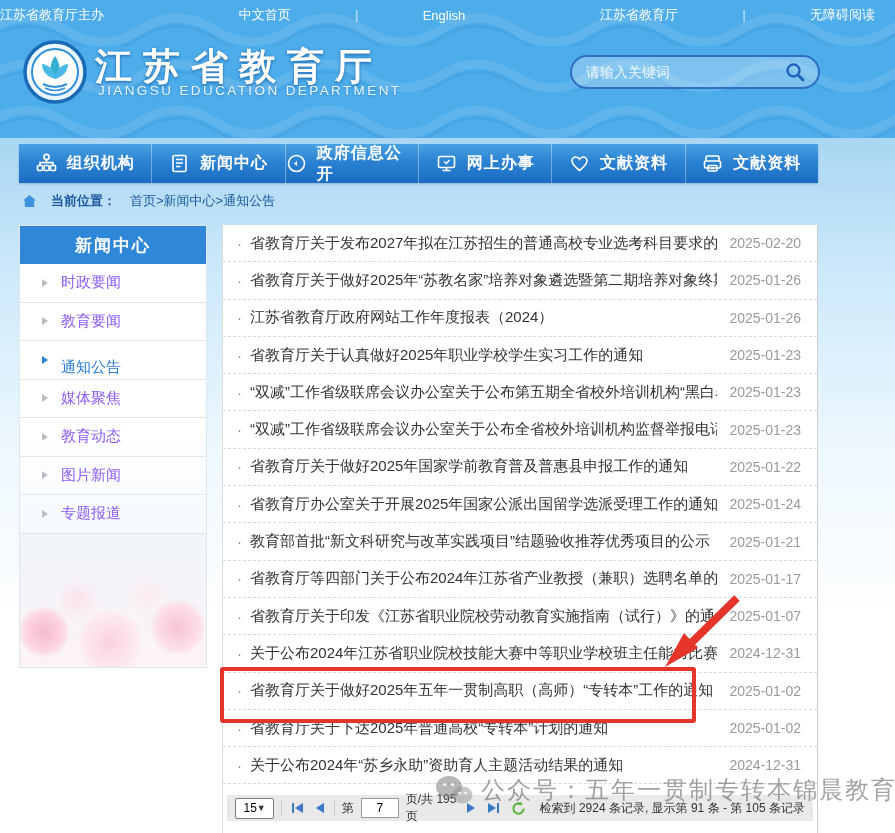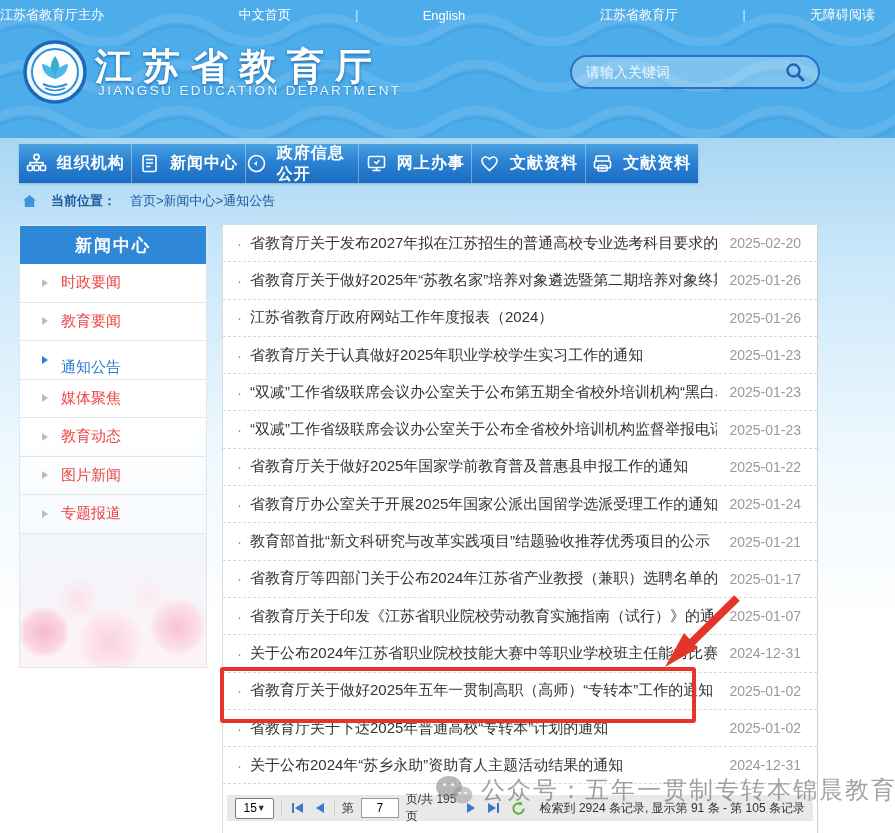--- a/index.html
+++ b/index.html
@@ -20,21 +20,21 @@
     letter-spacing:11px;text-shadow:0 2px 3px rgba(20,90,160,.55),0 0 2px rgba(30,100,170,.6);white-space:nowrap;}
   .site-subtitle{position:absolute;left:98px;top:53px;font-size:13.5px;color:#e9f5fd;letter-spacing:2.4px;
     text-shadow:0 1px 2px rgba(20,90,160,.4);white-space:nowrap;}
   .search{position:absolute;left:570px;top:25px;width:250px;height:34px;border:2px solid #2f6fc4;border-radius:19px;
     background:rgba(255,255,255,.28);display:flex;align-items:center;padding:0 12px;box-sizing:border-box;}
   .search input{flex:1;border:none;outline:none;background:transparent;font-size:14px;color:#16508f;}
   .search input::placeholder{color:#f0f9ff;}
   .search-btn{background:none;border:none;padding:0;cursor:pointer;display:flex;}
 
   
-  .mainnav{position:absolute;left:19px;top:144px;width:679px;height:39px;display:flex;z-index:3;
+  .mainnav{position:absolute;left:19px;top:144px;width:799px;height:39px;display:flex;z-index:3;
     background:linear-gradient(180deg,#4aa2e2 0%,#2b82d2 45%,#1b6cc2 100%);box-shadow:0 1px 2px rgba(0,60,120,.25);}
   .nav-item{flex:1;display:flex;align-items:center;justify-content:center;gap:10px;cursor:pointer;
     border-left:1px solid rgba(255,255,255,.35);}
   .nav-item:first-child{border-left:none;}
   .nav-item span.lbl{color:#fff;font-size:16px;font-weight:bold;letter-spacing:1px;}
   .nav-ic{display:flex;}
 
   
   .content-bg{position:absolute;left:0;top:138px;width:895px;height:695px;
     background:linear-gradient(180deg,#a9d6f3 0%,#cbe8fa 18%,#eef8fe 45%,#ffffff 70%);}
@@ -44,21 +44,21 @@
   .breadcrumb .bc-label{font-size:13px;color:#1d5a9e;font-weight:bold;}
   .breadcrumb .bc-path{font-size:13px;color:#1d5a9e;cursor:pointer;}
 
   
   .sidebar{position:absolute;left:19px;top:225px;width:188px;height:443px;background:#fff;
     border:1px solid #dfe7ee;box-sizing:border-box;z-index:3;overflow:hidden;}
   .side-title{height:38px;background:#2f87d7;color:#fff;font-size:17px;font-weight:bold;letter-spacing:2px;
     display:flex;align-items:center;justify-content:center;}
   .side-item{height:37.5px;display:flex;align-items:center;gap:13px;padding-left:22px;
     border-bottom:1px solid #e6e6e6;cursor:pointer;position:relative;z-index:2;background:rgba(255,255,255,.55);}
-  .side-item .lbl{font-size:15px;color:#ef4444;}
+  .side-item .lbl{font-size:15px;color:#8b5cf6;}
   .tri{width:0;height:0;border-left:6px solid #b9bcc0;border-top:4.5px solid transparent;border-bottom:4.5px solid transparent;}
   .side-item.active .lbl{color:#2a7fd4;margin-top:15px;}
   .side-item.active .tri{border-left-color:#2a7fd4;}
   .flower{position:absolute;left:0;bottom:0;width:100%;height:240px;z-index:1;
     background:
       radial-gradient(circle 36px at 24px 205px,#f7b9cf 0%,#fbd7e5 55%,transparent 72%),
       radial-gradient(circle 44px at 90px 215px,#fbd2e1 0%,#fde8f0 60%,transparent 75%),
       radial-gradient(circle 40px at 158px 200px,#f8c3d6 0%,#fcdfe9 55%,transparent 72%),
       radial-gradient(circle 30px at 58px 172px,#fce1ec 0%,transparent 75%),
       radial-gradient(circle 28px at 128px 168px,#fdeaf1 0%,transparent 75%),

